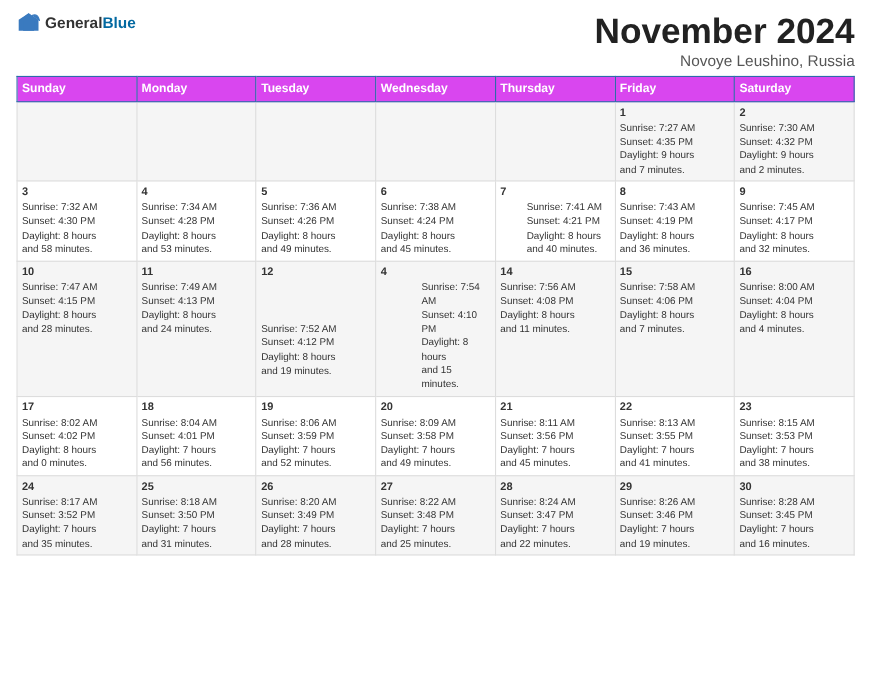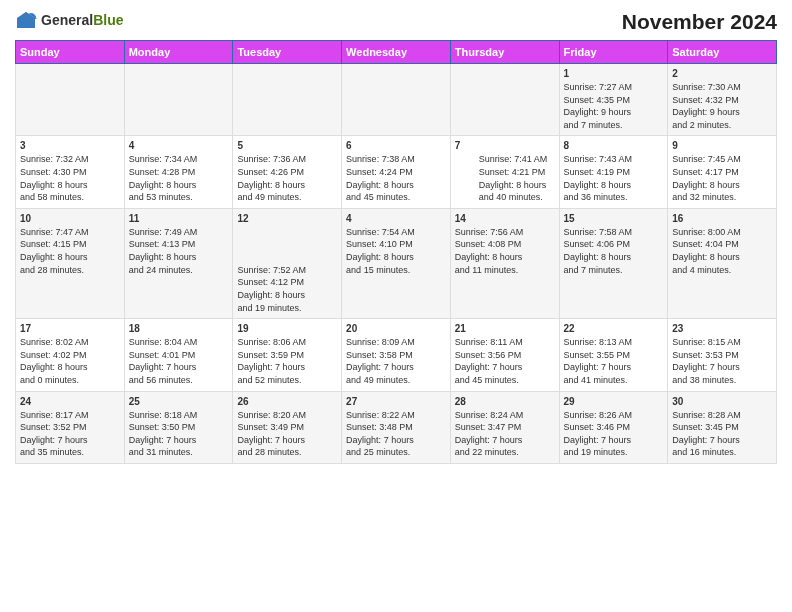--- a/index.html
+++ b/index.html
@@ -28,32 +28,32 @@
     }
     .logo-text-general {
       font-size: 14px;
       font-weight: bold;
       color: #333;
       line-height: 1.1;
     }
     .logo-text-blue {
       font-size: 14px;
       font-weight: bold;
-      color: #4d7c0f;
+      color: #0369a1;
       line-height: 1.1;
     }
     .logo-icon {
       width: 22px;
       height: 22px;
     }
     .title-block {
       text-align: right;
     }
     .main-title {
-      font-size: 21px;
+      font-size: 32px;
       font-weight: bold;
       color: #222;
     }
     .sub-title {
       font-size: 14px;
       color: #555;
     }
     table {
       width: 100%;
       border-collapse: collapse;
@@ -114,20 +114,21 @@
       </svg>
       <div>
         <div style="display:flex; gap:0px;">
           <span class="logo-text-general">General</span>
           <span class="logo-text-blue">Blue</span>
         </div>
       </div>
     </div>
     <div class="title-block">
       <div class="main-title">November 2024</div>
+      <div class="sub-title">Novoye Leushino, Russia</div>
     </div>
   </div>
 
   <table>
     <thead>
       <tr>
         <th>Sunday</th>
         <th>Monday</th>
         <th>Tuesday</th>
         <th>Wednesday</th>
@@ -226,21 +227,21 @@
           </td>
           <td>
             <span class="day-number">12</span>
             <div class="day-info" style="white-space: pre-line; margin-top: 40px;">Sunrise: 7:52 AM
 Sunset: 4:12 PM
 Daylight: 8 hours
 and 19 minutes.</div>
           </td>
           <td>
             <span class="day-number">4</span>
-            <div class="day-info" style="white-space: pre-line;">Sunrise: 7:54 AM
+            <div class="day-info" style="white-space: pre-line; margin-left: 37px;">Sunrise: 7:54 AM
 Sunset: 4:10 PM
 Daylight: 8 hours
 and 15 minutes.</div>
           </td>
           <td>
             <span class="day-number">14</span>
             <div class="day-info" style="white-space: pre-line;">Sunrise: 7:56 AM
 Sunset: 4:08 PM
 Daylight: 8 hours
 and 11 minutes.</div>

